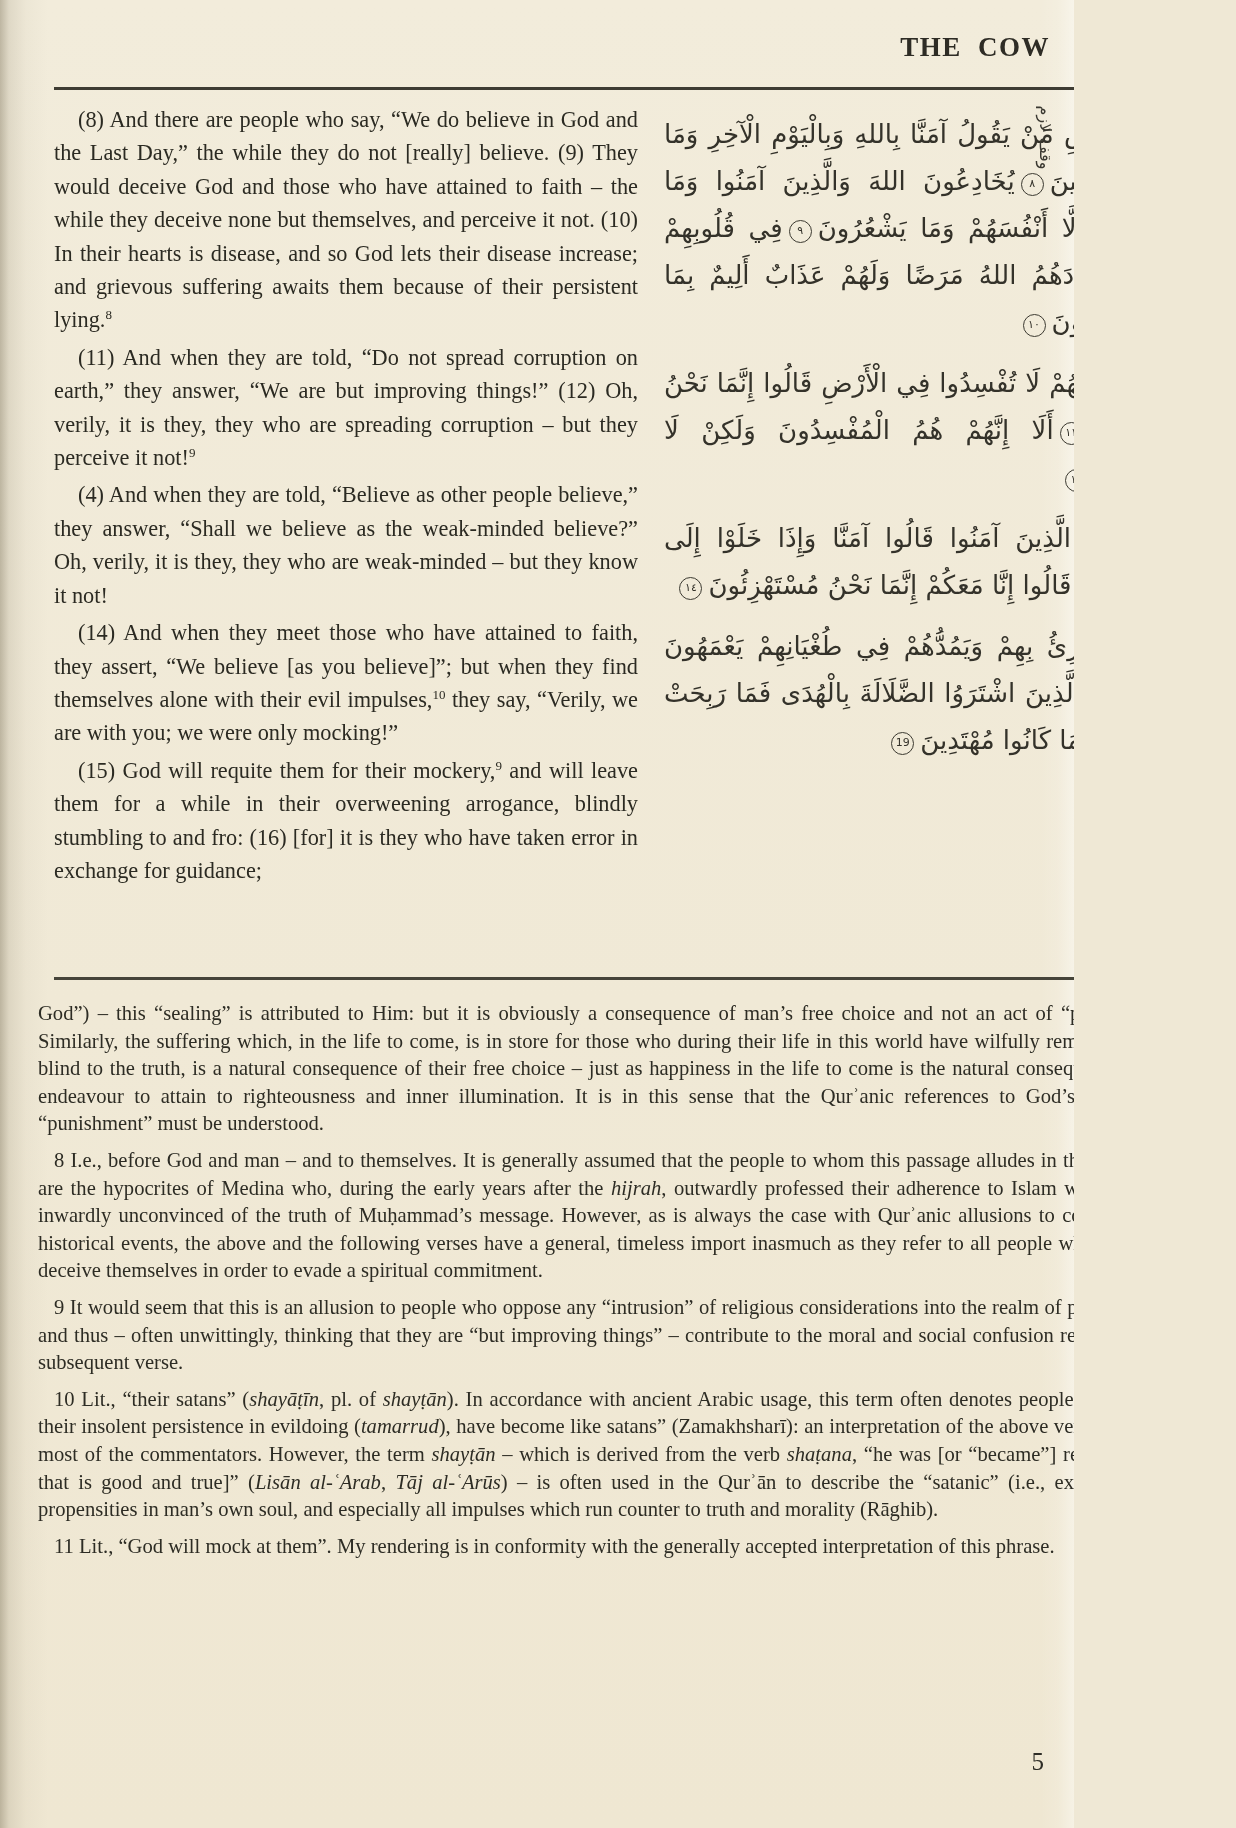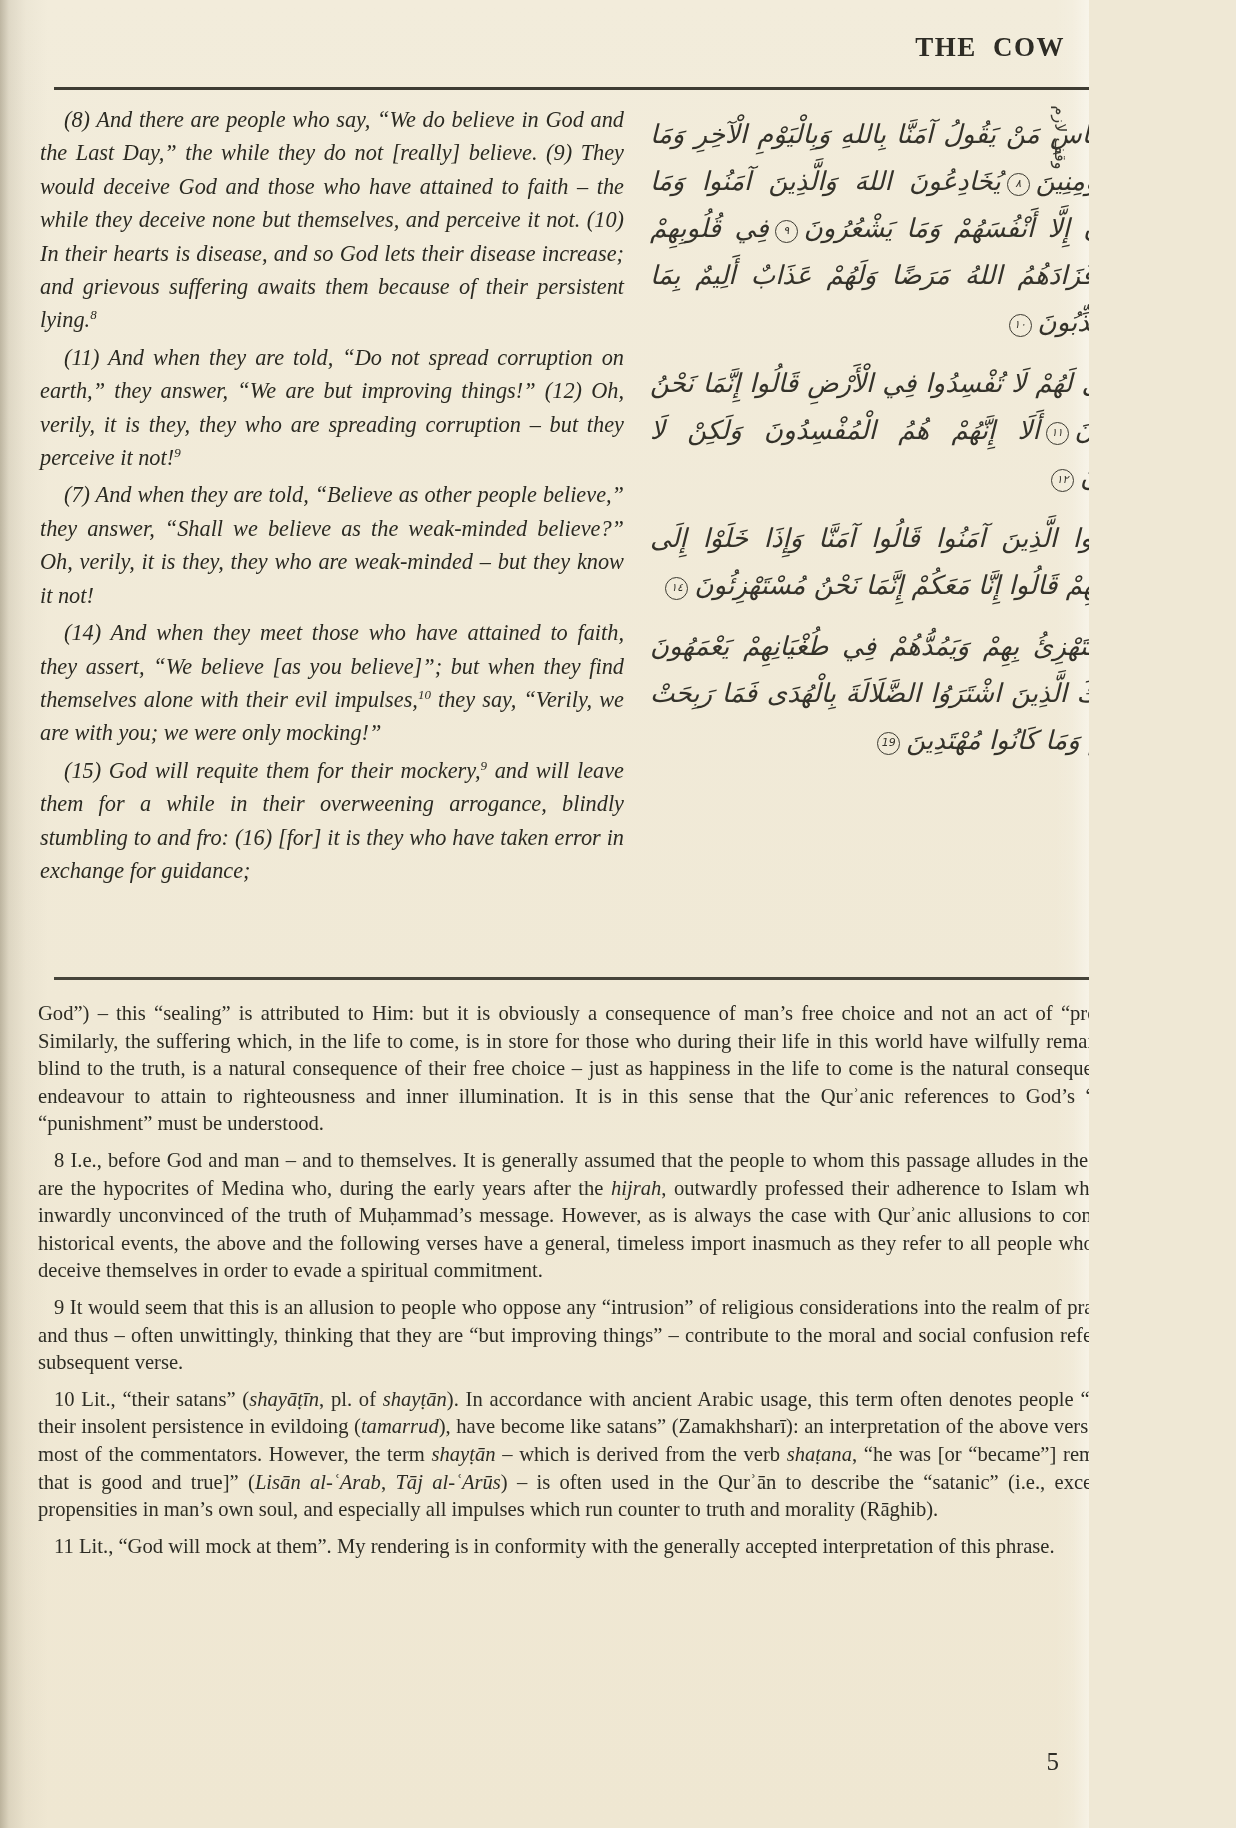--- a/index.html
+++ b/index.html
@@ -8,35 +8,33 @@
     font-family:"Liberation Serif","DejaVu Serif",serif;
     background:#efe8d5;
   }
   .page{
     position:relative;width:1074px;height:1828px;overflow:hidden;
     color:#2b2a23;
     background:
       linear-gradient(90deg, rgba(105,95,70,0.38) 0px, rgba(105,95,70,0.14) 9px, rgba(105,95,70,0.04) 26px, rgba(105,95,70,0) 48px),
       linear-gradient(270deg, rgba(255,255,252,0.45) 0px, rgba(255,255,252,0.12) 16px, rgba(255,255,252,0) 34px),
       linear-gradient(180deg, #f2ecdb 0%, #f0e9d6 55%, #efe7d2 100%);
-    padding-left: 15px;
   }
   .running-head{
     position:absolute;top:32px;right:24px;
     font-size:27px;font-weight:bold;letter-spacing:1.5px;word-spacing:8px;
     color:#2e2c25;
   }
   .top-rule{
     position:absolute;top:87px;left:54px;width:1163px;height:3px;
     background:#3e3c33;
   }
   .main-cols{
-    position:absolute;top:103px;left:40px;width:1163px;
+    position:absolute;top:103px;left:54px;width:1163px;
     display:flex;
-    font-style:italic;
   }
   .col-en{width:584px;flex:none;}
   .col-en p{
     margin:0 0 4px 0;text-indent:24px;text-align:justify;
     font-size:22.3px;line-height:33.4px;color:#2b2a22;
   }
   sup{font-size:13px;line-height:0;vertical-align:super;}
   .it{font-style:italic;}
   .col-ar{
     flex:1;margin-left:26px;padding-right:34px;
@@ -82,21 +80,21 @@
 
 <div class="page">
 
   <div class="running-head">THE COW</div>
   <div class="top-rule"></div>
 
   <div class="main-cols">
     <div class="col-en">
         <p><span>(8) And there are people who say, “We do believe in God and the Last Day,” the while they do not [really] believe. (9) They would deceive God and those who have attained to faith – the while they deceive none but themselves, and perceive it not. (10) In their hearts is disease, and so God lets their disease increase; and grievous suffering awaits them because of their persistent lying.</span><sup>8</sup></p>
         <p><span>(11) And when they are told, “Do not spread corruption on earth,” they answer, “We are but improving things!” (12) Oh, verily, it is they, they who are spreading corruption – but they perceive it not!</span><sup>9</sup></p>
-        <p><span>(7) And when they are told, “Believe as other people believe,” they answer, “Shall we believe as the weak-minded believe?” Oh, verily, it is they, they who are weak-minded – but they know it not!</span></p>
+        <p><span>(4) And when they are told, “Believe as other people believe,” they answer, “Shall we believe as the weak-minded believe?” Oh, verily, it is they, they who are weak-minded – but they know it not!</span></p>
         <p><span>(14) And when they meet those who have attained to faith, they assert, “We believe [as you believe]”; but when they find themselves alone with their evil impulses,</span><sup>10</sup><span> they say, “Verily, we are with you; we were only mocking!”</span></p>
         <p><span>(15) God will requite them for their mockery,</span><sup>9</sup><span> and will leave them for a while in their overweening arrogance, blindly stumbling to and fro: (16) [for] it is they who have taken error in exchange for guidance;</span></p>
       </div>
     <div class="col-ar">
         <div class="ar-block"><span>وَمِنَ النَّاسِ مَنْ يَقُولُ آمَنَّا بِاللهِ وَبِالْيَوْمِ الْآخِرِ وَمَا هُمْ بِمُؤْمِنِينَ</span><span class="vmark">٨</span><span>يُخَادِعُونَ اللهَ وَالَّذِينَ آمَنُوا وَمَا يَخْدَعُونَ إِلَّا أَنْفُسَهُمْ وَمَا يَشْعُرُونَ</span><span class="vmark">٩</span><span>فِي قُلُوبِهِمْ مَرَضٌ فَزَادَهُمُ اللهُ مَرَضًا وَلَهُمْ عَذَابٌ أَلِيمٌ بِمَا كَانُوا يُكَذِّبُونَ</span><span class="vmark">١٠</span></div>
         <div class="ar-block"><span>وَإِذَا قِيلَ لَهُمْ لَا تُفْسِدُوا فِي الْأَرْضِ قَالُوا إِنَّمَا نَحْنُ مُصْلِحُونَ</span><span class="vmark">١١</span><span>أَلَا إِنَّهُمْ هُمُ الْمُفْسِدُونَ وَلَكِنْ لَا يَشْعُرُونَ</span><span class="vmark">١٢</span></div>
         <div class="ar-block"><span>وَإِذَا لَقُوا الَّذِينَ آمَنُوا قَالُوا آمَنَّا وَإِذَا خَلَوْا إِلَى شَيَاطِينِهِمْ قَالُوا إِنَّا مَعَكُمْ إِنَّمَا نَحْنُ مُسْتَهْزِئُونَ</span><span class="vmark">١٤</span></div>
         <div class="ar-block"><span>اللهُ يَسْتَهْزِئُ بِهِمْ وَيَمُدُّهُمْ فِي طُغْيَانِهِمْ يَعْمَهُونَ</span><span class="vmark">١٥</span><span>أُولَئِكَ الَّذِينَ اشْتَرَوُا الضَّلَالَةَ بِالْهُدَى فَمَا رَبِحَتْ تِجَارَتُهُمْ وَمَا كَانُوا مُهْتَدِينَ</span><span class="vmark">19</span></div>
       </div>
   </div>

